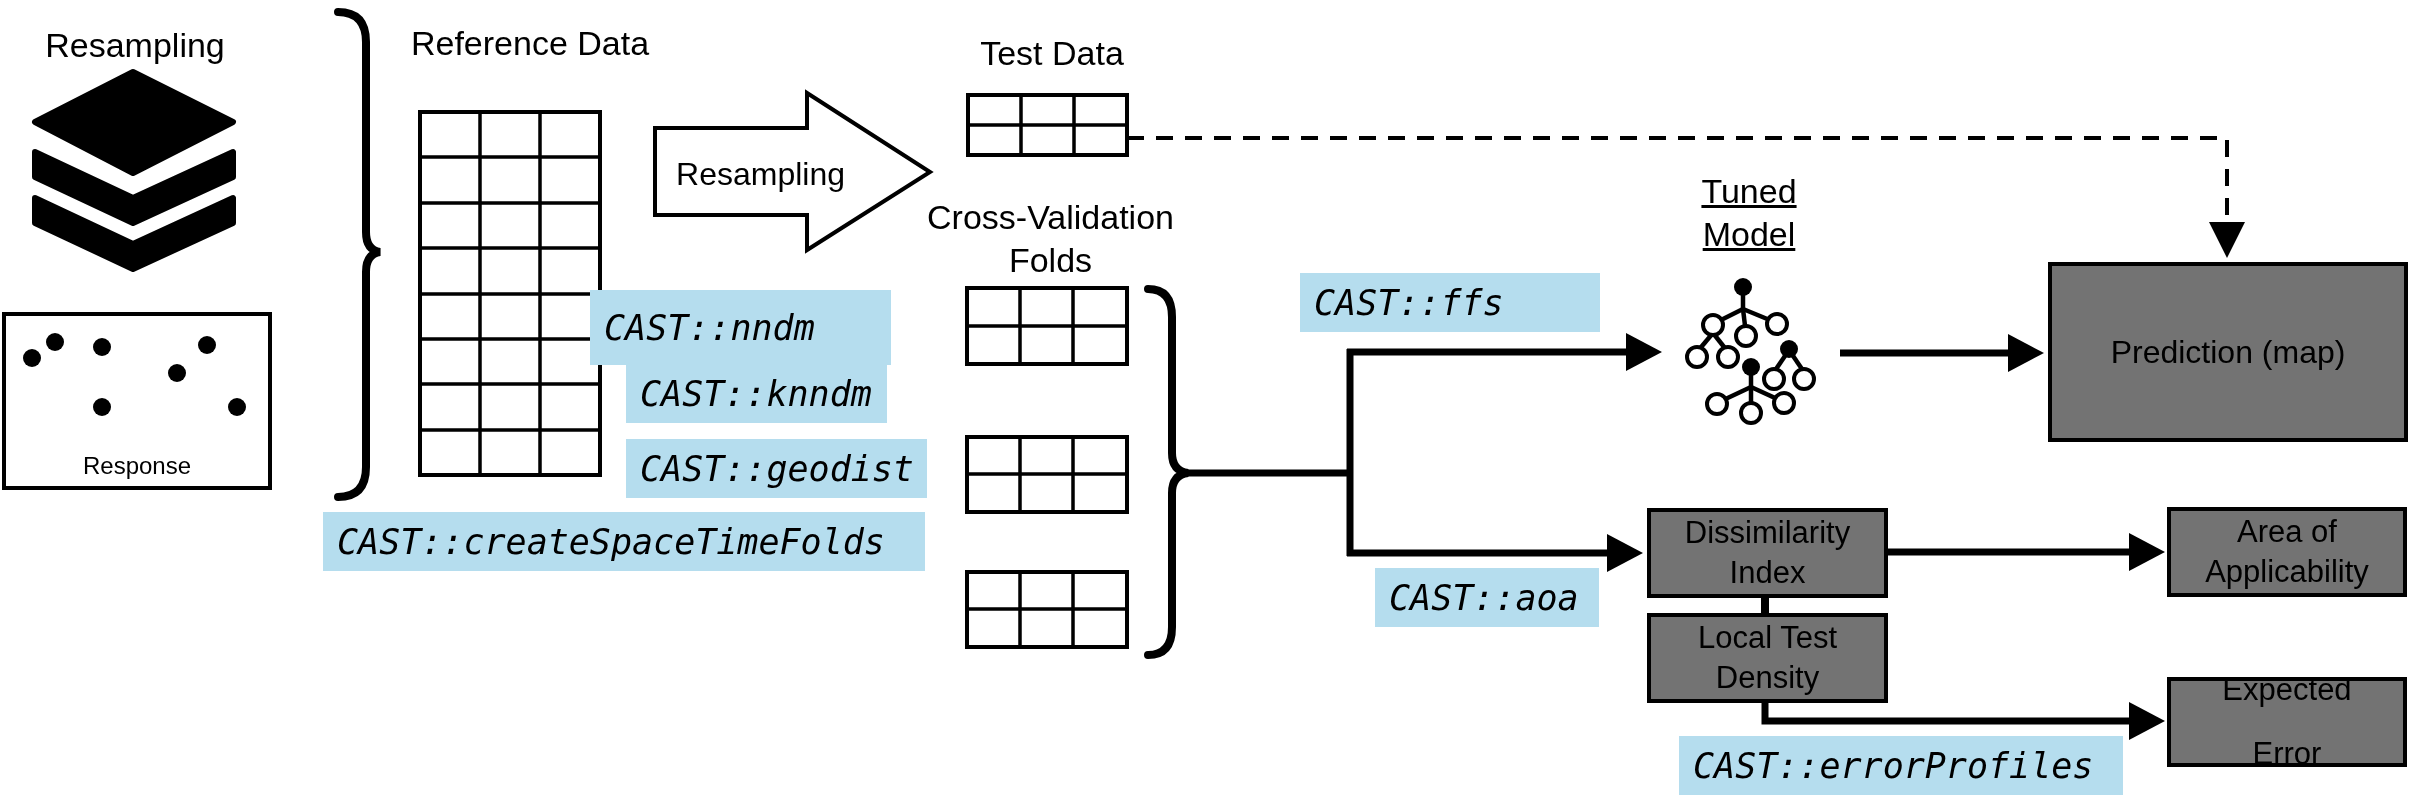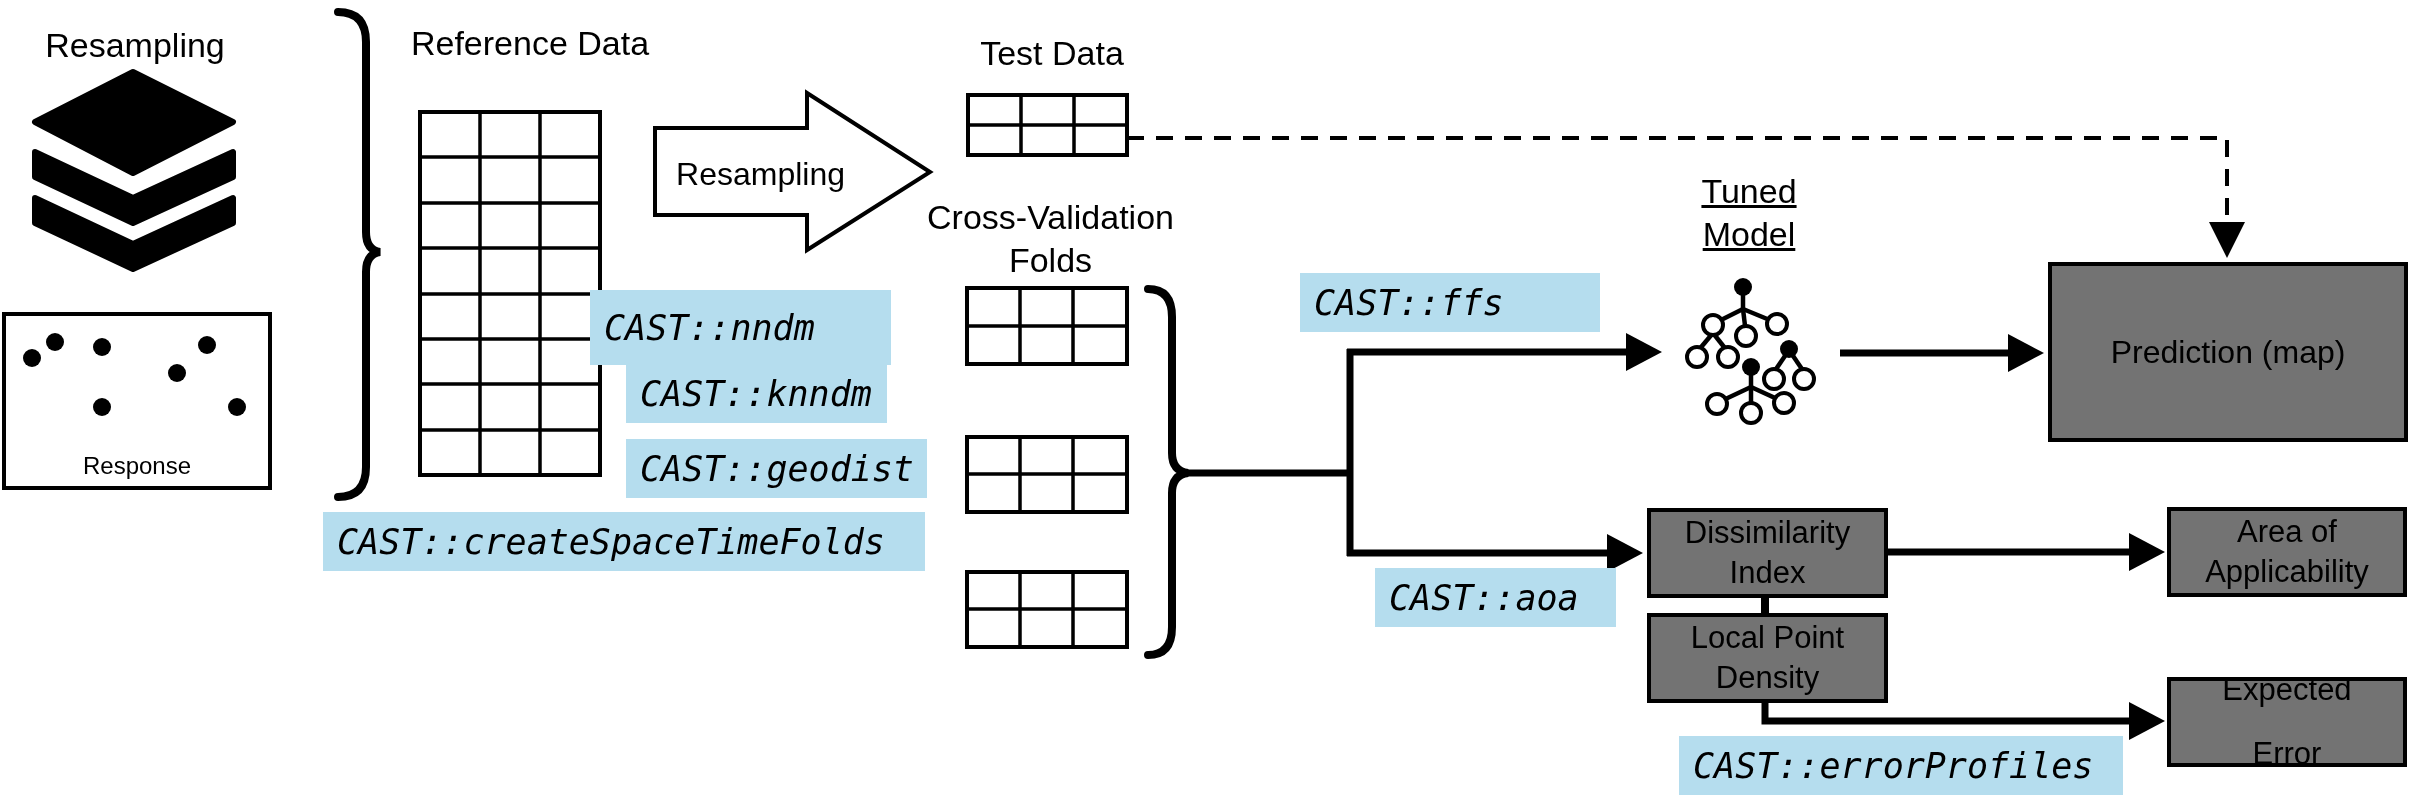--- a/index.html
+++ b/index.html
@@ -154,36 +154,36 @@
   </div>
   <div class="blue" style="left:626px;top:439px;width:301px;height:59px;">
     <span>CAST::geodist</span>
   </div>
   <div class="blue" style="left:323px;top:512px;width:602px;height:59px;">
     <span>CAST::createSpaceTimeFolds</span>
   </div>
   <div class="blue" style="left:1300px;top:273px;width:300px;height:59px;">
     <span>CAST::ffs</span>
   </div>
-  <div class="blue" style="left:1375px;top:568px;width:241px;height:59px;">
+  <div class="blue" style="left:1375px;top:568px;width:224px;height:59px;">
     <span>CAST::aoa</span>
   </div>
   <div class="blue" style="left:1679px;top:736px;width:444px;height:59px;">
     <span>CAST::errorProfiles</span>
   </div>
 
   <div class="box" style="left:2048px;top:262px;width:360px;height:180px;font-size:32px;">
     <span>Prediction (map)</span>
   </div>
   <div class="box" style="left:1647px;top:508px;width:241px;height:90px;">
     <span>Dissimilarity</span>
     <span>Index</span>
   </div>
   <div class="box" style="left:1647px;top:613px;width:241px;height:90px;">
-    <span>Local Point</span>
+    <span>Local Test</span>
     <span>Density</span>
   </div>
   <div class="box" style="left:2167px;top:507px;width:240px;height:90px;">
     <span>Area of</span>
     <span>Applicability</span>
   </div>
   <div class="box" style="left:2167px;top:677px;width:240px;height:90px;gap:24px;">
     <span>Expected</span>
     <span>Error</span>
   </div>

